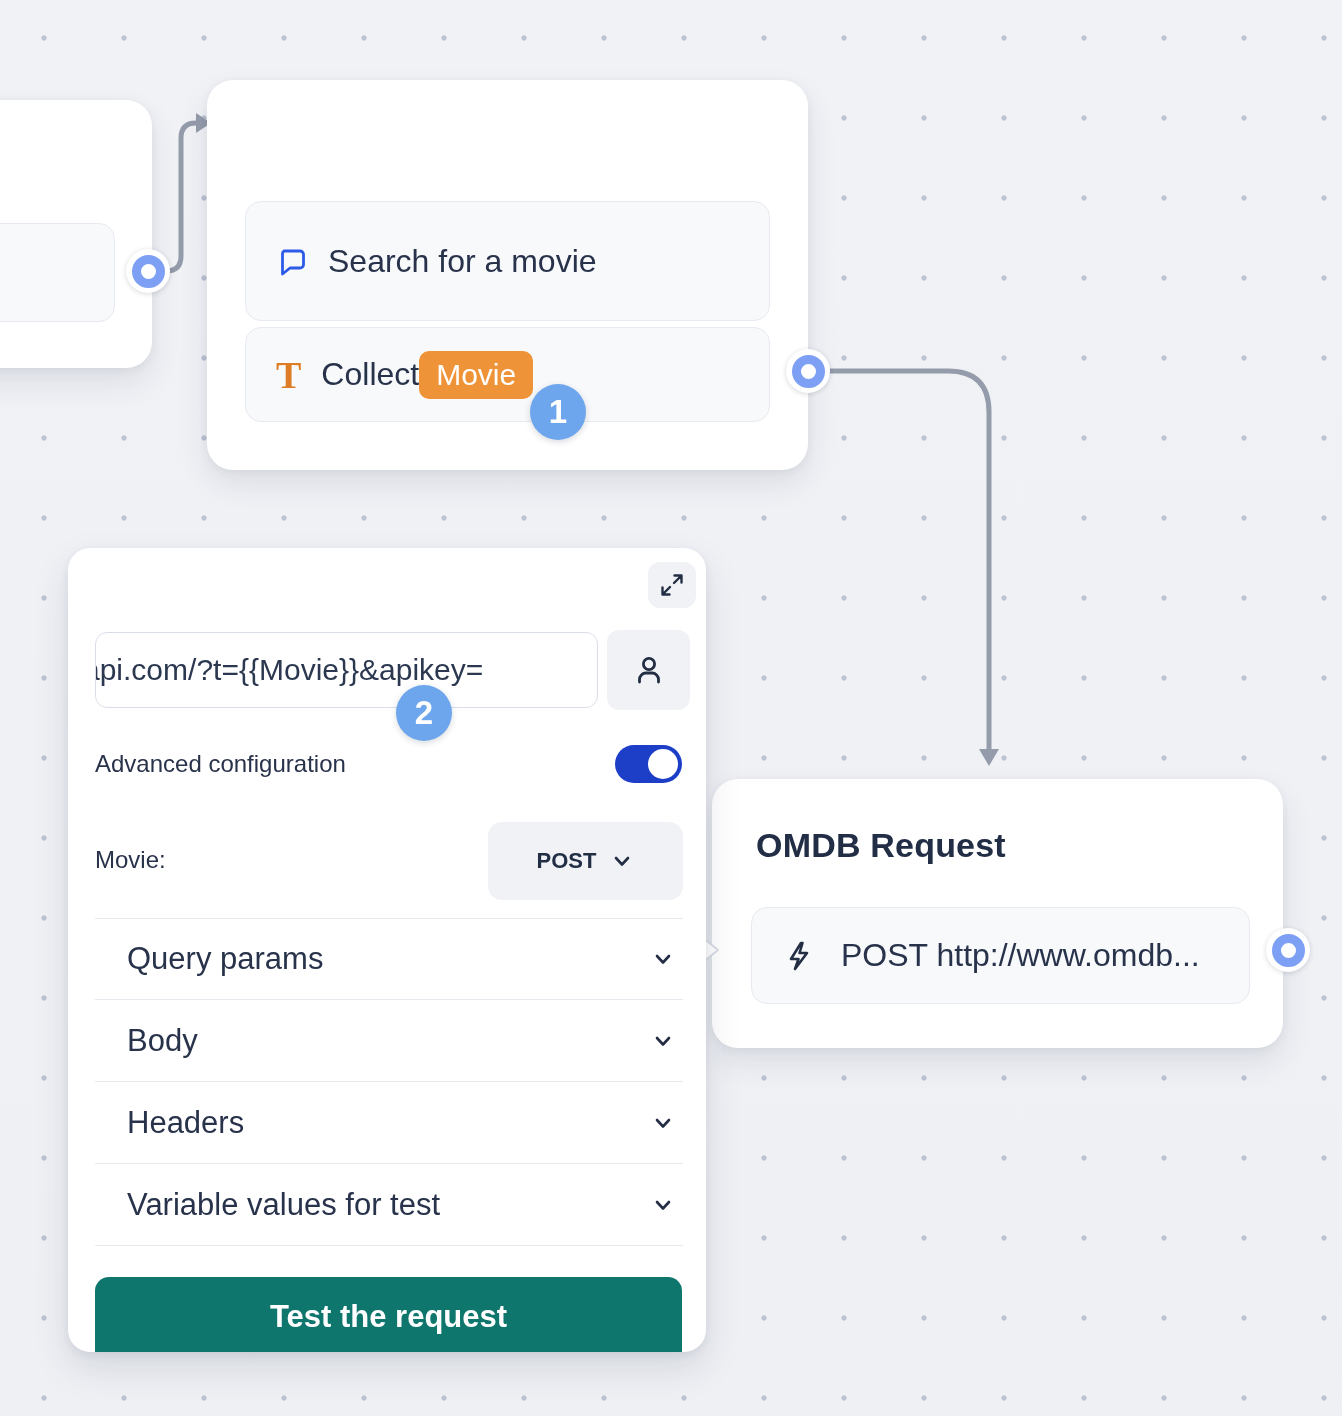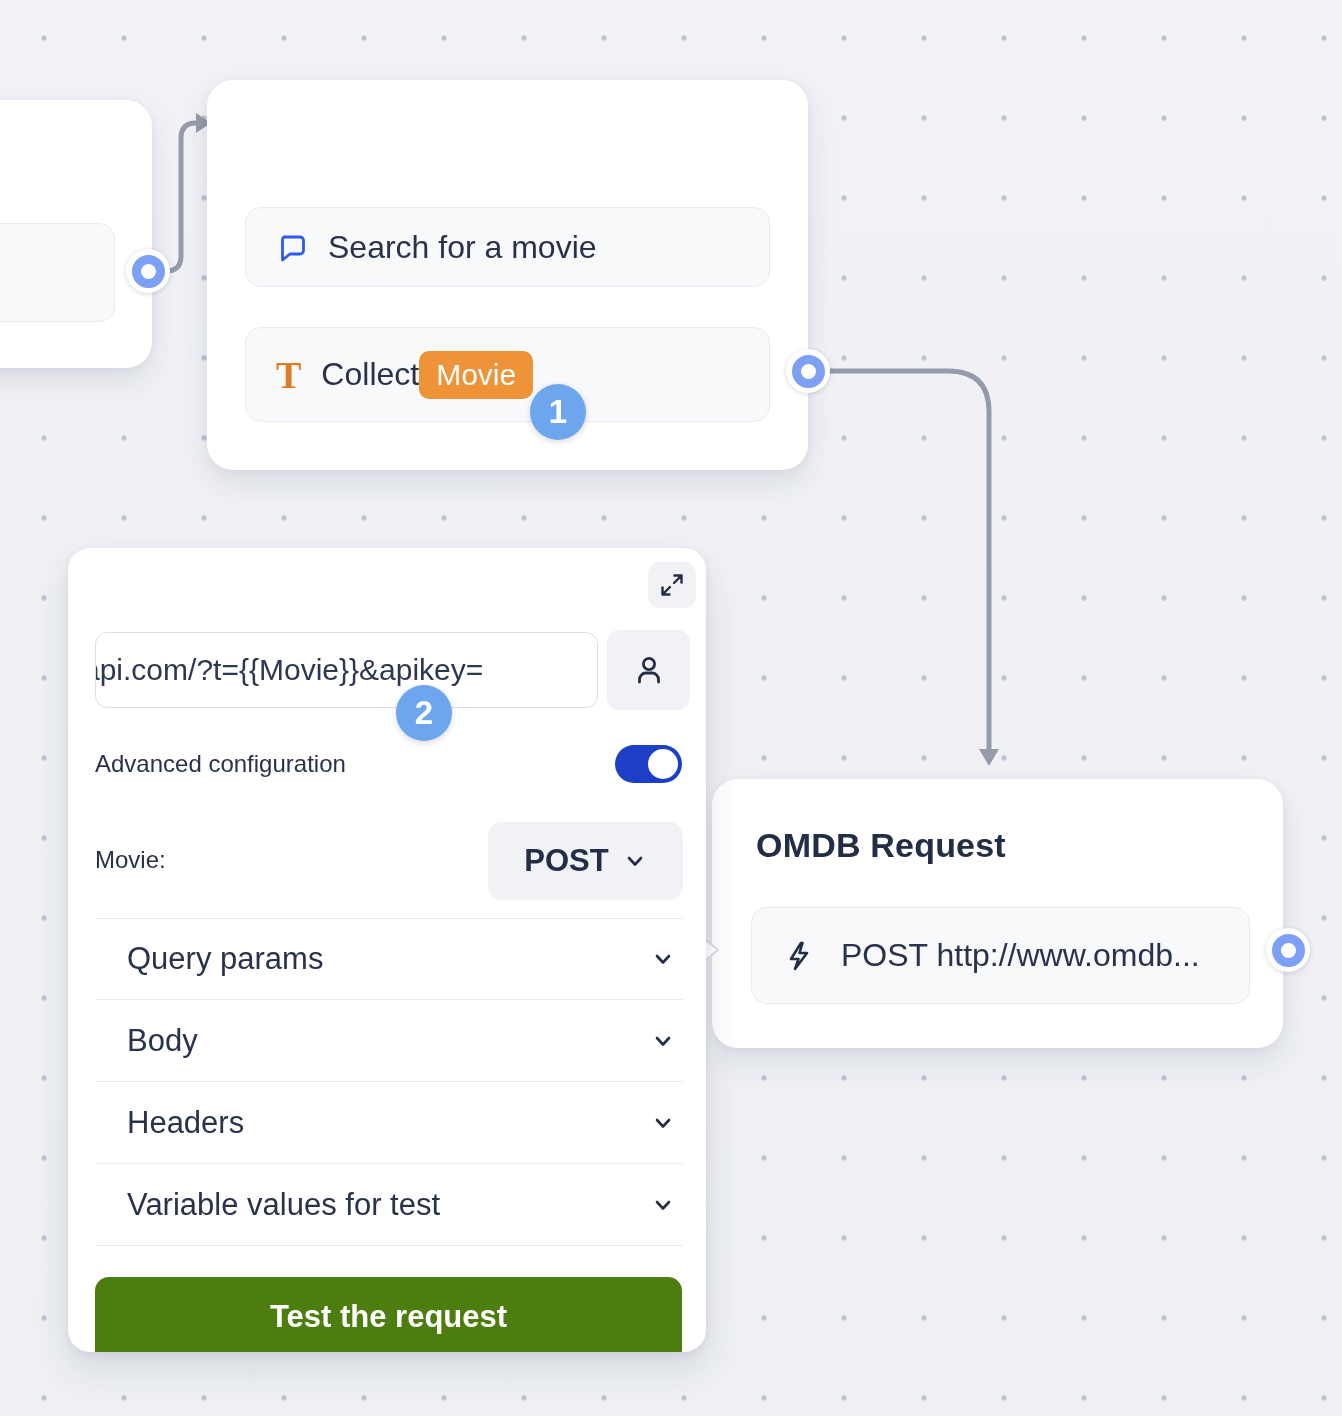--- a/index.html
+++ b/index.html
@@ -35,27 +35,27 @@
   .icon-btn{position:absolute;background:#f0f2f5;border-radius:12px;display:flex;align-items:center;justify-content:center;}
   #url-input{position:absolute;left:27px;top:84px;width:503px;height:76px;border:1.5px solid #d9dee8;
     border-radius:12px;box-sizing:border-box;background:#fff;display:flex;align-items:center;overflow:hidden;}
   #url-input .value{font-size:30px;color:#2b3850;white-space:nowrap;margin-left:-13px;}
   .panel-label{position:absolute;font-size:24px;color:#28334b;}
   #advanced-toggle{position:absolute;left:547px;top:197px;width:67px;height:38px;border-radius:19px;
     background:#1d3fc8;cursor:pointer;}
   #advanced-toggle .knob{position:absolute;right:4px;top:4px;width:30px;height:30px;border-radius:50%;background:#fff;}
   #method-select{position:absolute;left:420px;top:274px;width:195px;height:78px;background:#f0f2f5;
     border-radius:14px;display:flex;align-items:center;justify-content:center;gap:14px;cursor:pointer;}
-  #method-select .value{font-size:31px;font-weight:600;color:#222e45;}
+  #method-select .value{font-size:22px;font-weight:600;color:#222e45;}
   #sections{position:absolute;left:27px;top:370px;width:588px;}
   .section-row{height:82px;display:flex;align-items:center;justify-content:space-between;
     border-bottom:1.5px solid #e8eaef;padding:0 8px 0 32px;box-sizing:border-box;cursor:pointer;}
   .section-row:first-child{border-top:1.5px solid #e8eaef;gap:32px;}
   .section-row .label{font-size:31px;color:#28334b;}
-  #test-button{position:absolute;left:27px;top:729px;width:587px;height:80px;background:#4d7c0f;
+  #test-button{position:absolute;left:27px;top:729px;width:587px;height:80px;background:#0f766e;
     border:none;border-radius:14px 14px 0 0;color:#fff;font-size:31px;font-weight:700;
     font-family:inherit;cursor:pointer;display:flex;align-items:center;justify-content:center;}
   .notch{position:absolute;z-index:4;}
 </style>
 </head>
 <body>
 
 <div id="canvas">
 
   <svg id="connector-layer" width="1342" height="1416">
@@ -68,21 +68,21 @@
   <div class="node z2" style="left:-70px;top:100px;width:222px;height:268px;border-radius:26px;">
     <div class="node-item" style="left:25px;top:123px;width:160px;height:99px;"></div>
   </div>
   <div class="port" style="left:126px;top:249px;">
     <div class="port-ring"></div>
   </div>
 
   <div class="node z3" style="left:207px;top:80px;width:601px;height:390px;">
     <div class="node-title" style="left:50px;top:126px;">Movie search</div>
 
-    <div class="node-item" style="left:38px;top:127px;width:525px;height:80px;">
+    <div class="node-item" style="left:38px;top:121px;width:525px;height:120px;">
       <svg width="32" height="32" viewBox="0 0 32 32">
         <path d="M8 6 h16 a3.5 3.5 0 0 1 3.5 3.5 v10 a3.5 3.5 0 0 1 -3.5 3.5 H14 l-7.5 6 v-19.5 A3.5 3.5 0 0 1 8 6 z" fill="none" stroke="#2d5be8" stroke-width="2.8" stroke-linejoin="round"></path>
       </svg>
       <span class="label">Search for a movie</span>
     </div>
 
     <div class="node-item" style="left:38px;top:247px;width:525px;height:95px;">
       <span class="t-glyph">T</span>
       <span class="label"><span>Collect</span><span class="var-badge">Movie</span></span>
     </div>

